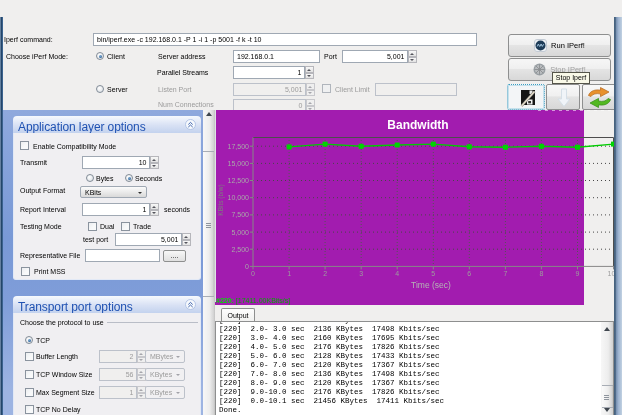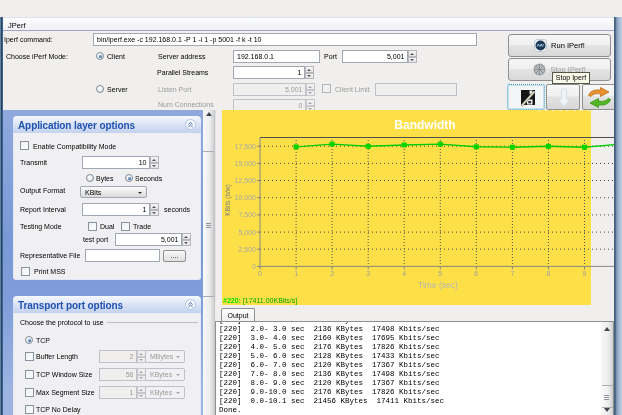--- a/index.html
+++ b/index.html
@@ -50,21 +50,21 @@
 #stopbtn { top:58px; color:#a0a0a0; }
 .smbtn { position:absolute; top:84px; height:26px; background:linear-gradient(#f8f8f8,#f0f0f0 45%,#e3e3e3 50%,#d7d7d7); border:1px solid #8e8f8f; border-radius:2px; }
 #tooltip { position:absolute; left:552px; top:72px; width:38px; height:12px; background:#f9f9e8; border:1px solid #55554a; font-size:7px; color:#000; text-align:center; line-height:10px; z-index:30;}
 
 
 #leftarea { position:absolute; left:3px; top:110px; width:200px; height:305px;
   background:linear-gradient(180deg,#8fa9dd,#7999d6 42%,#7f9dd9 62%,#9db4e2 92%); }
 .pane { position:absolute; left:10px; width:188px; }
 .phead { position:absolute; left:0; top:0; width:188px; height:17px; border-radius:4px 4px 0 0;
   background:linear-gradient(#f6f9fd,#d8e1f4 55%,#c3d2ee); }
-.phead .t { position:absolute; left:5px; top:4px; font-size:10px; font-weight:bold; color:#2052b2; letter-spacing:-0.1px; }
+.phead .t { position:absolute; left:5px; top:4px; font-size:12px; font-weight:normal; color:#2052b2; letter-spacing:-0.1px; }
 .pbody { position:absolute; left:0; top:17px; width:188px; background:#f0eff2; border-left:1px solid #e2e9f6; border-right:1px solid #e2e9f6;}
 .chev { position:absolute; right:5px; top:3px; width:11px; height:11px; border-radius:50%; border:1px solid #b4c5e6; background:#f6f9fd; }
 
 
 .combo { position:absolute; background:linear-gradient(#fbfbfb,#e9e9e9 55%,#d9d9d9); border:1px solid #9fa8b3; border-radius:2px; }
 .combo .cv { position:absolute; left:4px; top:2px; color:#000; font-size:7px; }
 .combo .ca { position:absolute; right:2px; top:2px; width:9px; }
 .combo .ca .arr-d { border-top-color:#2e2e2e; }
 .combo.dis { background:#f1f0f2; border-color:#bcc1ca; }
 .combo.dis .cv { color:#9b9b9b; }
@@ -74,36 +74,33 @@
 .sbv { position:absolute; background:linear-gradient(90deg,#f7f7f7,#ededed 55%,#d2d2d2 90%,#c0c0c0); }
 .sbthumb { position:absolute; left:0px; width:11px; background:linear-gradient(90deg,#fbfbfb,#ededed 55%,#d4d4d4 90%,#bfbfbf); border-top:1px solid #a8adb5; border-bottom:1px solid #a8adb5; }
 .sbarr { position:absolute; left:0; width:11px; height:12px; }
 .sbarr i { display:block; margin:4px auto 0; width:0; height:0; }
 .sbarr.up i { border-left:3px solid transparent; border-right:3px solid transparent; border-bottom:4px solid #3f464e; }
 .sbarr.dn i { border-left:3px solid transparent; border-right:3px solid transparent; border-top:4px solid #3f464e; }
 .grip { position:absolute; left:2.5px; width:5px; height:1px; background:#8f959e; }
 
 
 #chartwrap svg { filter:opacity(0.999); }
-#chartwrap { position:absolute; left:222px; top:110px; width:369px; height:195px; background:#fde047; }
+#chartwrap { position:absolute; left:215px; top:110px; width:369px; height:195px; background:#a21caf; }
 
 
 #tabrow { position:absolute; left:215px; top:305px; width:399px; height:16px; background:#f0efee; }
 #tab { position:absolute; left:6px; top:3px; width:34px; height:13px; background:linear-gradient(#fdfdfd,#f1f1f0); border:1px solid #8e8f8f; border-bottom:none; border-radius:2px 2px 0 0; font-size:7px; text-align:center; padding-top:3px; z-index:2;}
 #outarea { position:absolute; left:215px; top:321px; width:399px; height:94px; background:#fff; border:1px solid #8e8f8f; border-bottom:none; overflow:hidden;}
 #outtext { position:absolute; left:3px; top:-6.5px; font-family:"Liberation Mono", monospace; font-size:7.5px; line-height:9px; color:#000; white-space:pre; }
 </style>
 </head>
 <body>
 <div id="win">
 
 
-  <div id="menubar">
-      <span>JPerf</span>
-    </div>
 
   <div class="lbl" style="left:4px;top:36px;">Iperf command:</div>
   <div class="tf" style="left:93px;top:33px;width:384px;height:13px;padding:2px 0 0 3px;">bin/iperf.exe -c 192.168.0.1 -P 1 -i 1 -p 5001 -f k -t 10</div>
 
   <div class="lbl" style="left:6px;top:53px;">Choose iPerf Mode:</div>
   <div class="radio sel" style="left:96px;top:52px;"></div>
   <div class="lbl" style="left:107px;top:53px;">Client</div>
   <div class="lbl" style="left:158px;top:53px;">Server address</div>
   <div class="tf" style="left:233px;top:50px;width:87px;height:13px;padding:2px 0 0 3px;">192.168.0.1</div>
   <div class="lbl" style="left:324px;top:53px;">Port</div>

